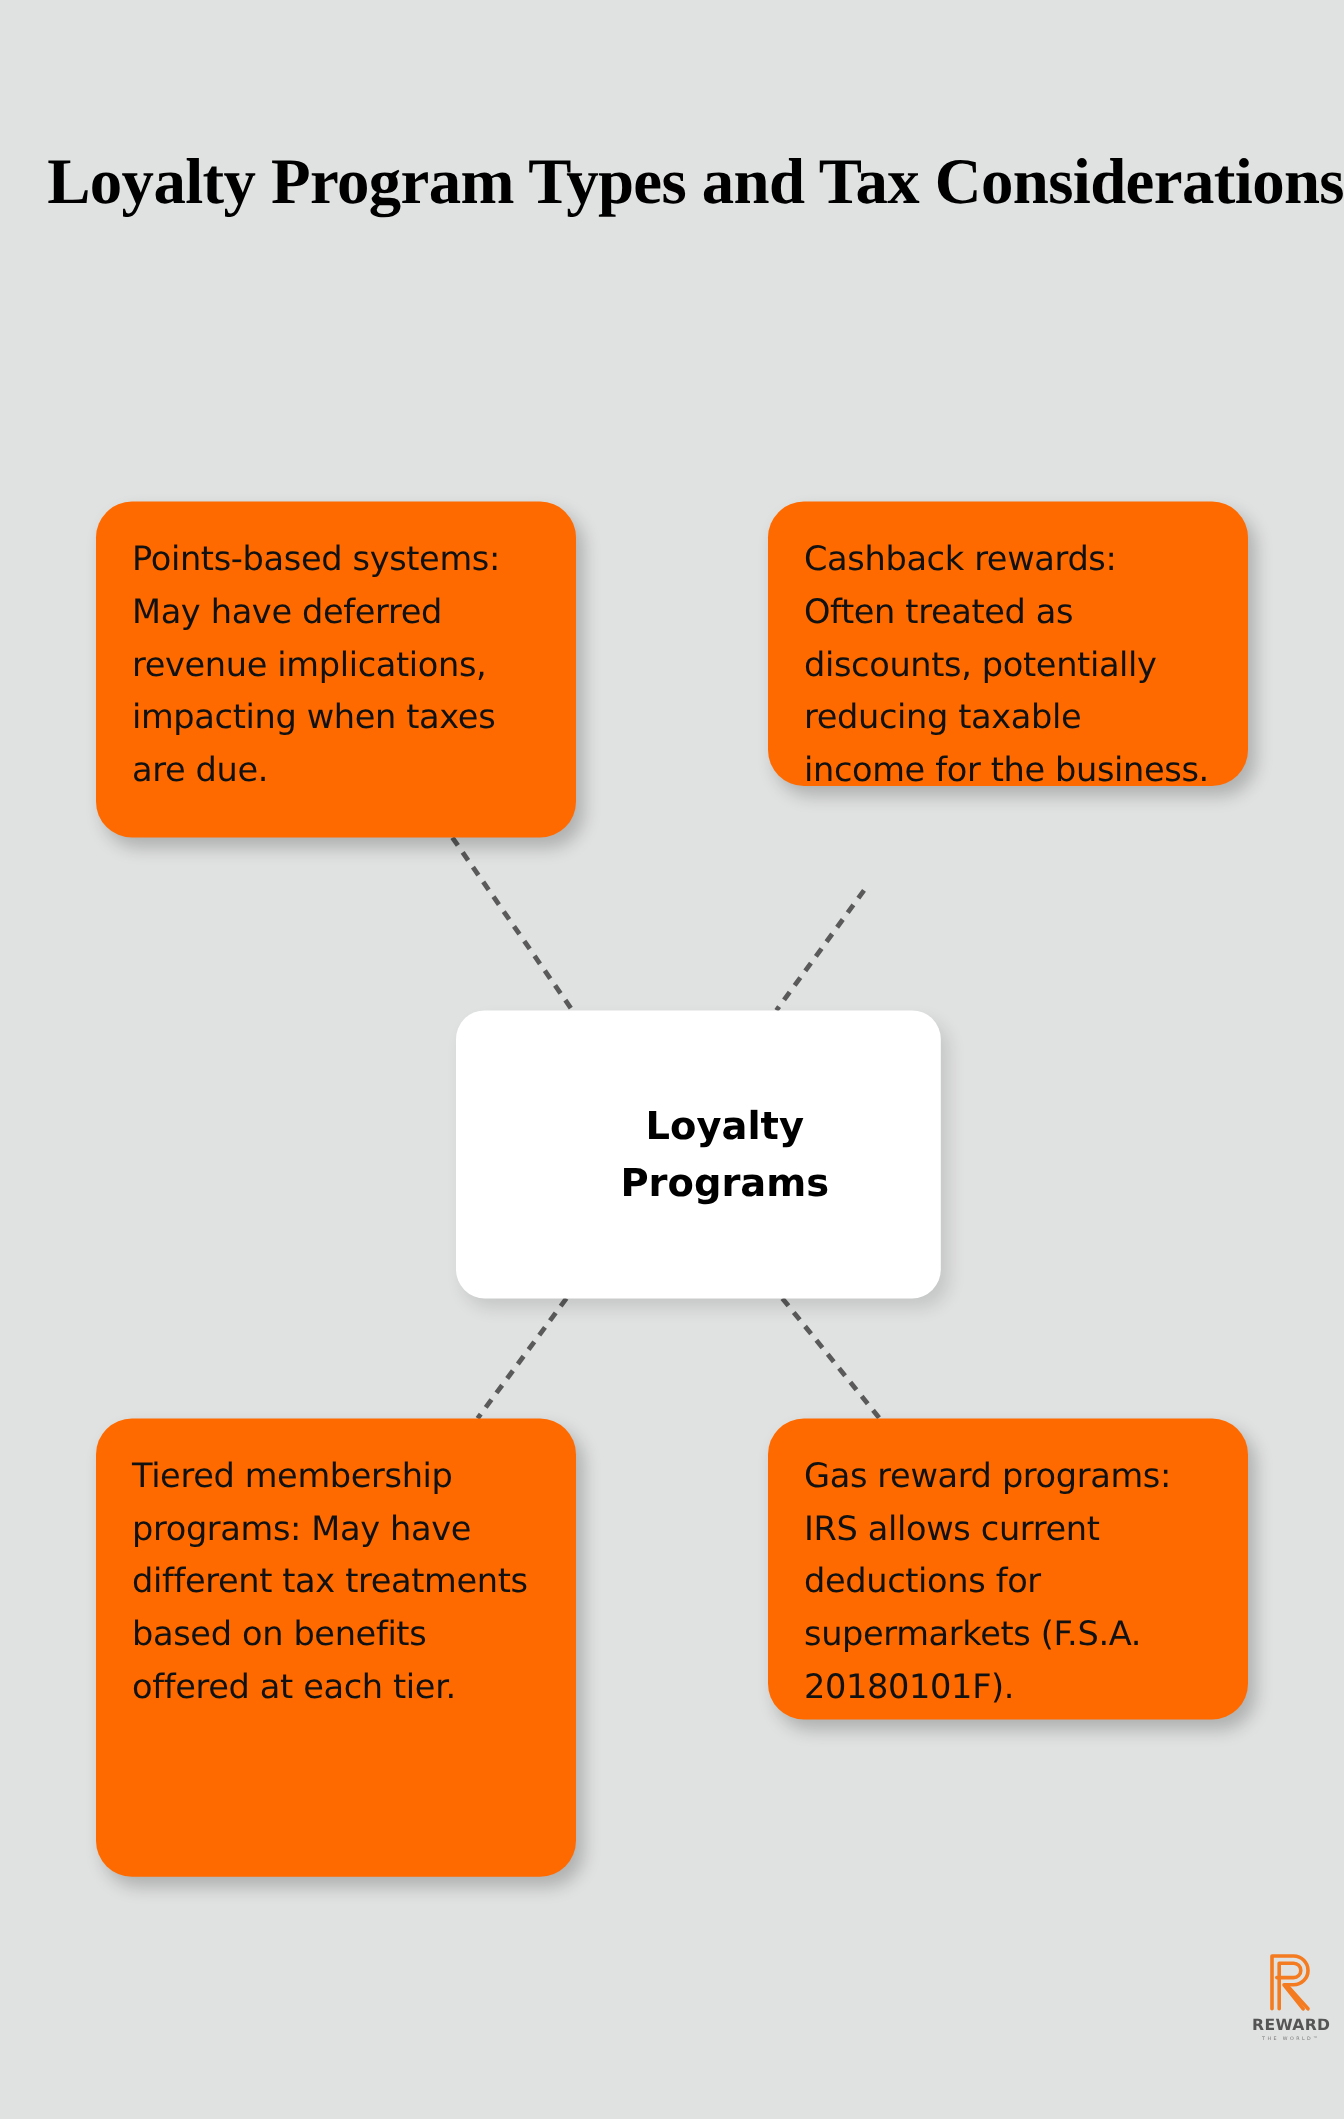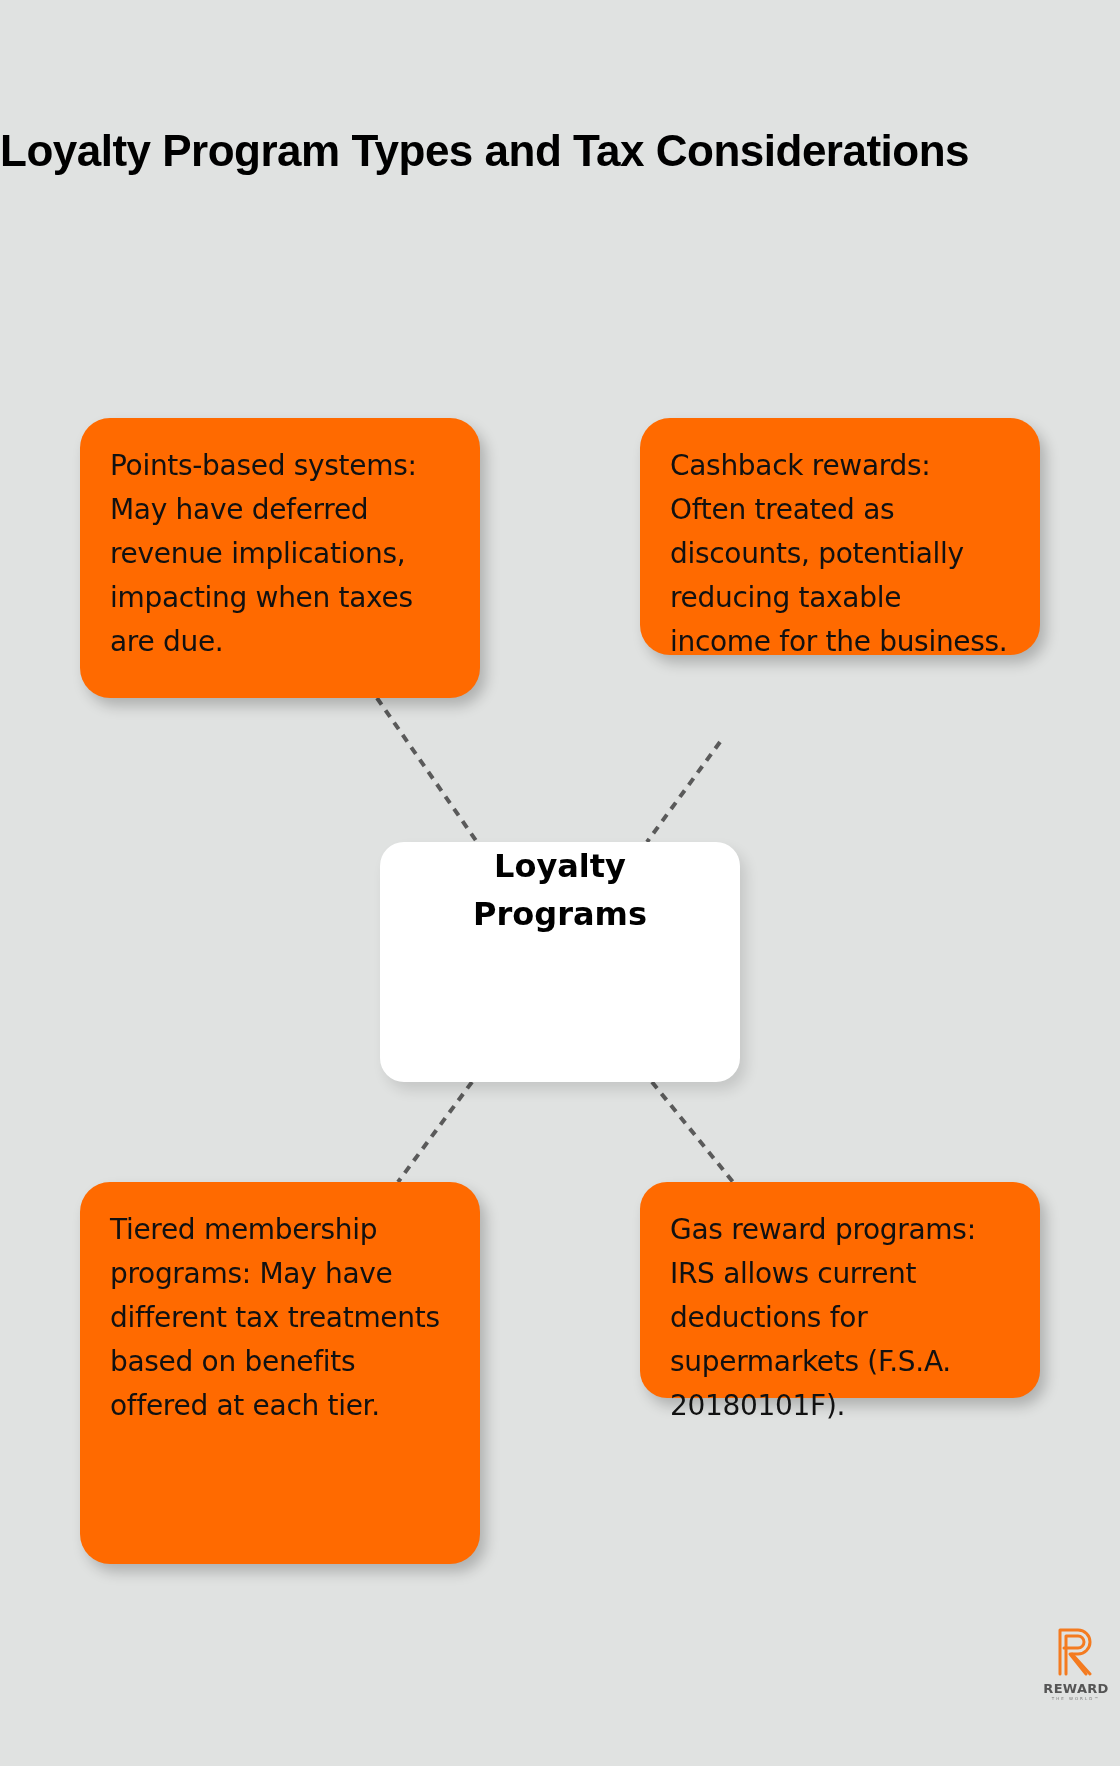--- a/index.html
+++ b/index.html
@@ -12,24 +12,24 @@
       background: #e0e2e1;
       position: relative;
       overflow: hidden;
       font-family: "DejaVu Sans", sans-serif;
     }
     .title {
       position: absolute;
       left: 0;
       top: 108px;
       width: 1120px;
-      text-align: left;
-      font-family: Liberation Sans, sans-serif;
+      text-align: right;
+      font-family: Liberation Serif, serif;
       font-weight: bold;
-      font-size: 44px;
+      font-size: 54px;
       line-height: 86px;
       color: #000000;
       letter-spacing: -0.5px;
       margin: 0;
     }
     .connectors {
       position: absolute;
       left: 0;
       top: 0;
       width: 1120px;
@@ -54,33 +54,35 @@
       font-family: "DejaVu Sans", sans-serif;
       font-size: 28px;
       line-height: 44px;
       color: #111111;
       margin: 0;
       letter-spacing: -0.3px;
     }
     #card-1 { left: 80px; top: 418px; height: 280px; }
     #card-2 { left: 640px; top: 418px; height: 237px; }
     #card-3 { left: 80px; top: 1182px; height: 382px; }
-    #card-4 { left: 640px; top: 1182px; height: 216px; border-radius: 27px; }
+    #card-4 { left: 640px; top: 1182px; height: 251px; }
     .center-box {
       position: absolute;
       left: 380px;
       top: 842px;
       width: 360px;
       height: 240px;
       background: #ffffff;
       border-radius: 24px;
       box-shadow: 6px 8px 14px rgba(0,0,0,0.12);
       display: flex;
+      align-items: center;
       justify-content: center;
       text-align: center;
+      padding-left: 44px;
     }
     .center-label {
       font-family: "DejaVu Sans", sans-serif;
       font-weight: bold;
       font-size: 32px;
       line-height: 48px;
       color: #000000;
       width: 200px;
       margin: 0;
     }

